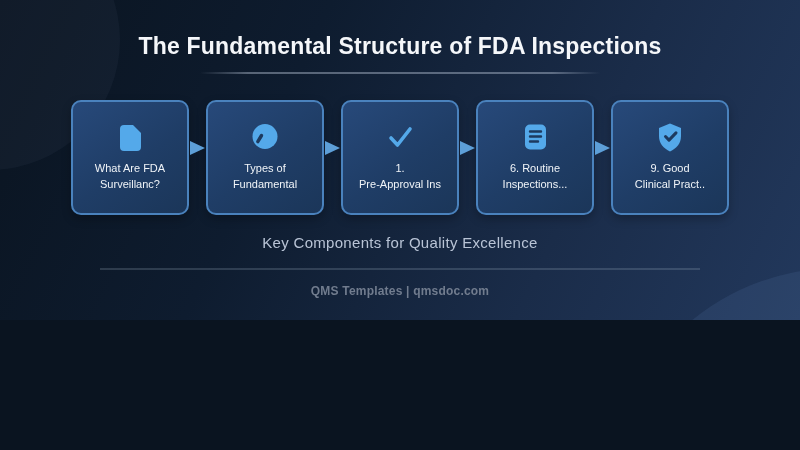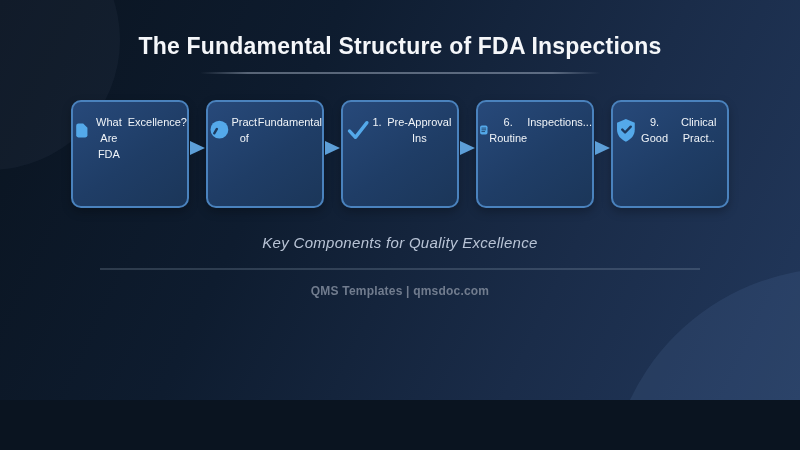--- a/index.html
+++ b/index.html
@@ -1,17 +1,17 @@
 <!DOCTYPE html>
 <html><head>
 <meta charset="utf-8">
 <style>
   html,body{margin:0;padding:0;background:#0a1420;}
   .canvas{
-    position:relative;width:800px;height:400px;overflow:hidden;
+    position:relative;width:800px;height:320px;overflow:hidden;
     font-family:"Liberation Sans", sans-serif;
     background:linear-gradient(115deg,#0a1420 0%,#0e1c2f 35%,#1a2c49 70%,#22385c 100%);
   }
   .deco{position:absolute;border-radius:50%;pointer-events:none;}
   .deco.tl{left:-140px;top:-90px;width:260px;height:260px;background:rgba(140,160,195,0.06);}
   .deco.br{left:608px;top:268px;width:460px;height:460px;background:rgba(130,170,225,0.10);}
   .title{
     position:absolute;top:33px;left:0;width:800px;text-align:center;
     color:#f5f7fa;font-size:23px;font-weight:700;letter-spacing:.2px;
   }
@@ -20,36 +20,36 @@
     background:linear-gradient(90deg,rgba(200,212,230,0) 0%,rgba(200,212,230,.40) 12%,rgba(200,212,230,.40) 88%,rgba(200,212,230,0) 100%);
   }
   .flow{
     position:absolute;top:100px;left:0;width:800px;height:96px;
     display:flex;justify-content:center;align-items:stretch;
   }
   .card{
     width:114px;height:92px;flex:none;
     background:linear-gradient(145deg,#27497a 0%,#1f3d66 55%,#1b3659 100%);
     border:2px solid #4a82bd;border-radius:10px;
-    display:flex;flex-direction:row;
-    padding-top:12px;box-sizing:content-box;
+    display:flex;flex-direction:column;align-items:center;
+    padding-top:19px;box-sizing:content-box;
     box-shadow:0 4px 10px rgba(0,0,0,0.25);
   }
   .card .icon{width:32px;height:32px;margin-bottom:7px;}
   .card .line{color:#f0f4f8;font-size:11px;line-height:16px;text-align:center;}
   .arrowgap{
     width:17px;flex:none;display:flex;align-items:center;justify-content:center;
   }
   .tri{
     width:15px;height:14px;background:#5d9fd8;
     clip-path:polygon(0 0,100% 50%,0 100%);
   }
   .subtitle{
     position:absolute;top:234px;left:0;width:800px;text-align:center;
-    color:#b9c4d6;font-size:15px;font-style:italic;letter-spacing:.3px;
+    color:#b9c4d6;font-size:15px;letter-spacing:.3px;
   }
   .divider2{
     position:absolute;top:268px;left:100px;width:600px;height:2px;
     background:rgba(165,180,200,0.22);
   }
   .footer{
     position:absolute;top:284px;left:0;width:800px;text-align:center;
     color:#717c8e;font-size:12px;font-weight:700;letter-spacing:.2px;
   }
 </style>
@@ -64,33 +64,33 @@
   <div class="title">The Fundamental Structure of FDA Inspections</div>
   <div class="divider1"></div>
 
   <div class="flow">
 
     <div class="card">
       <svg class="icon" viewBox="0 0 32 32">
         <path d="M10 4 h9 l8 8 v14 a4 4 0 0 1 -4 4 H10 a4 4 0 0 1 -4 -4 V8 a4 4 0 0 1 4 -4 z" fill="#54a9ea"></path>
       </svg>
       <span class="line">What Are FDA</span>
-      <span class="line">Excellence?</span>
+      <span class="line">Surveillanc?</span>
     </div>
 
     <div class="arrowgap">
       <div class="tri"></div>
     </div>
 
     <div class="card">
       <svg class="icon" viewBox="0 0 32 32">
         <circle cx="16" cy="15.5" r="12.5" fill="#54a9ea"></circle>
         <path d="M12.5 14.5 L8.8 20.6" stroke="#1d3a5f" stroke-width="3.4" stroke-linecap="round"></path>
       </svg>
-      <span class="line">Pract of</span>
+      <span class="line">Types of</span>
       <span class="line">Fundamental</span>
     </div>
 
     <div class="arrowgap">
       <div class="tri"></div>
     </div>
 
     <div class="card">
       <svg class="icon" viewBox="0 0 32 32">
         <path d="M7 17 l6.5 7 L26 8" stroke="#54a9ea" stroke-width="3.6" fill="none" stroke-linecap="round" stroke-linejoin="round"></path>

